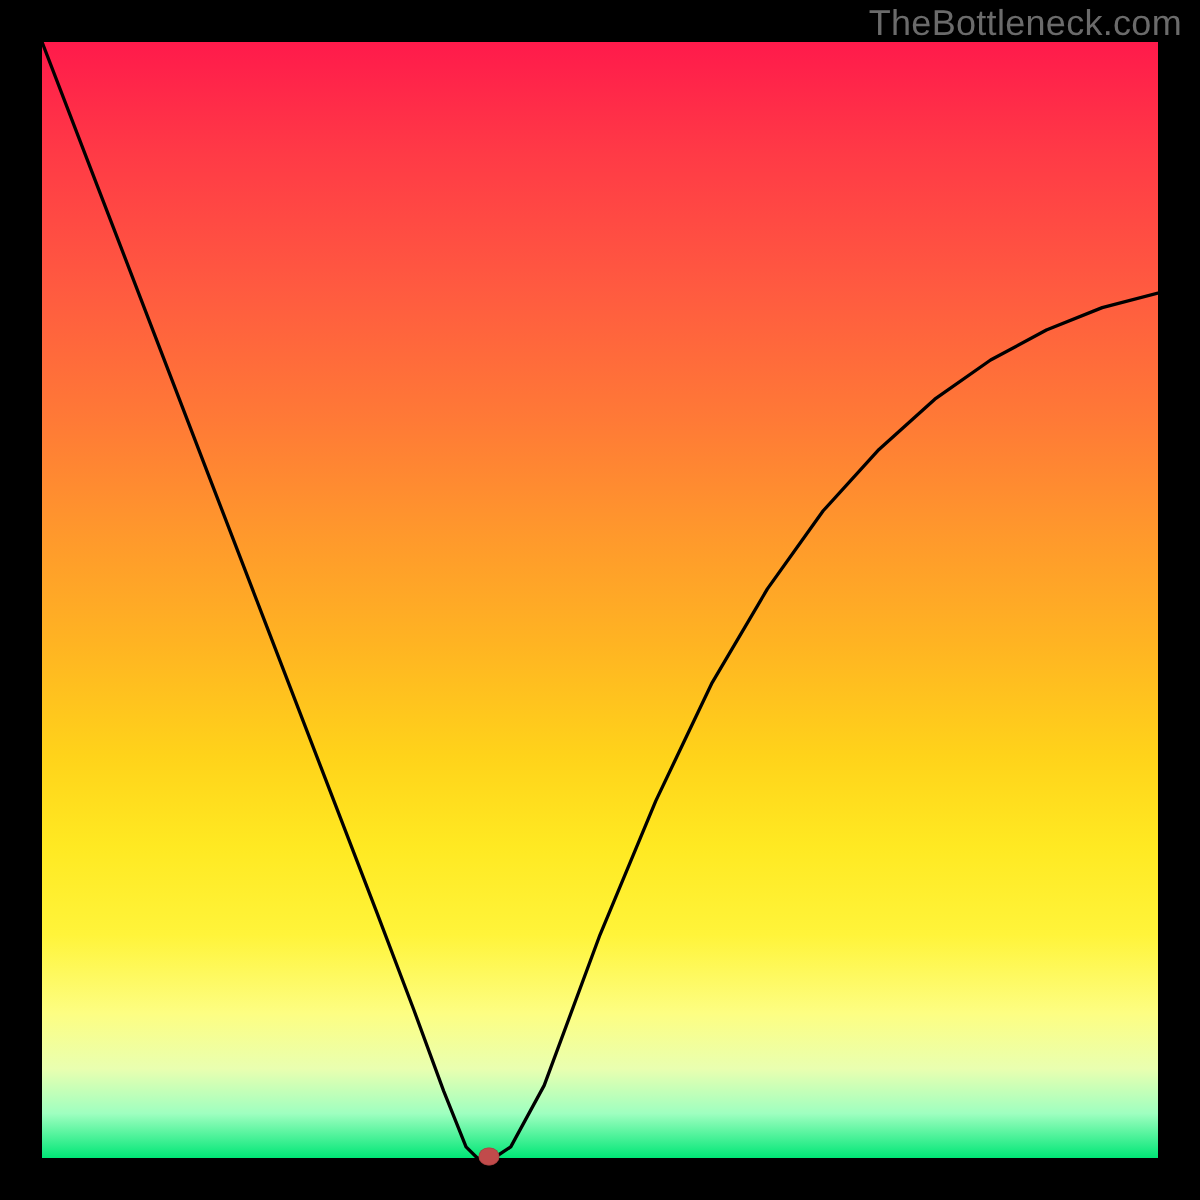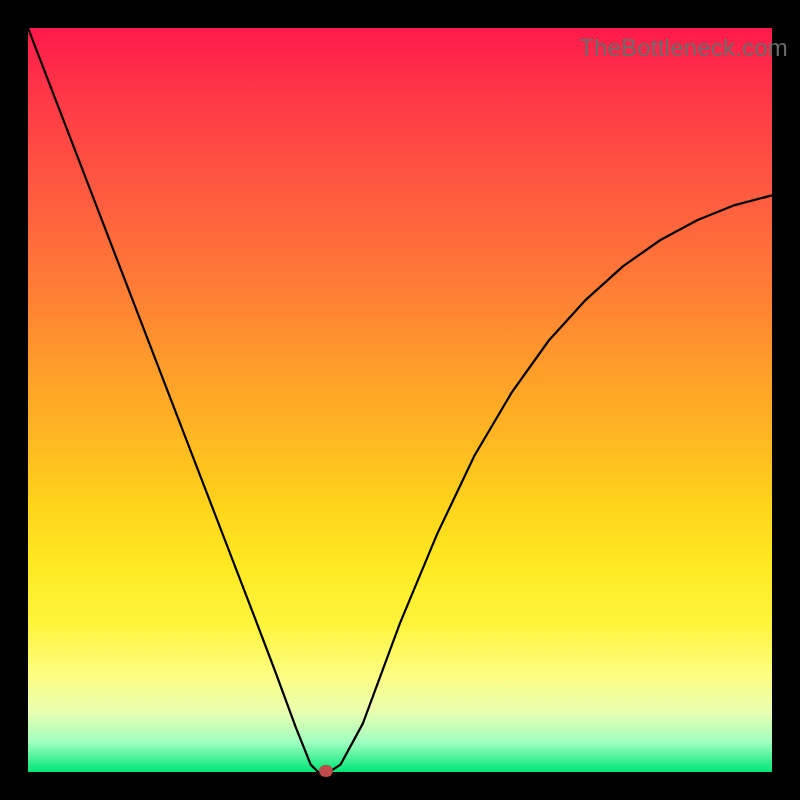--- a/index.html
+++ b/index.html
@@ -13,21 +13,20 @@
   .watermark {
     position: absolute;
     top: 2px;
     right: 12px;
     font-family: Arial, Helvetica, sans-serif;
     font-size: 24px;
     font-weight: 500;
     color: #6b6b6b;
     letter-spacing: 0.2px;
     z-index: 3;
-    margin-top: 32px;
   }
   .plot {
     position: absolute;
     left: 28px;
     top: 28px;
     width: 744px;
     height: 744px;
     background: linear-gradient(to bottom,
       #ff1a4b 0%,
       #ff3a46 10%,

